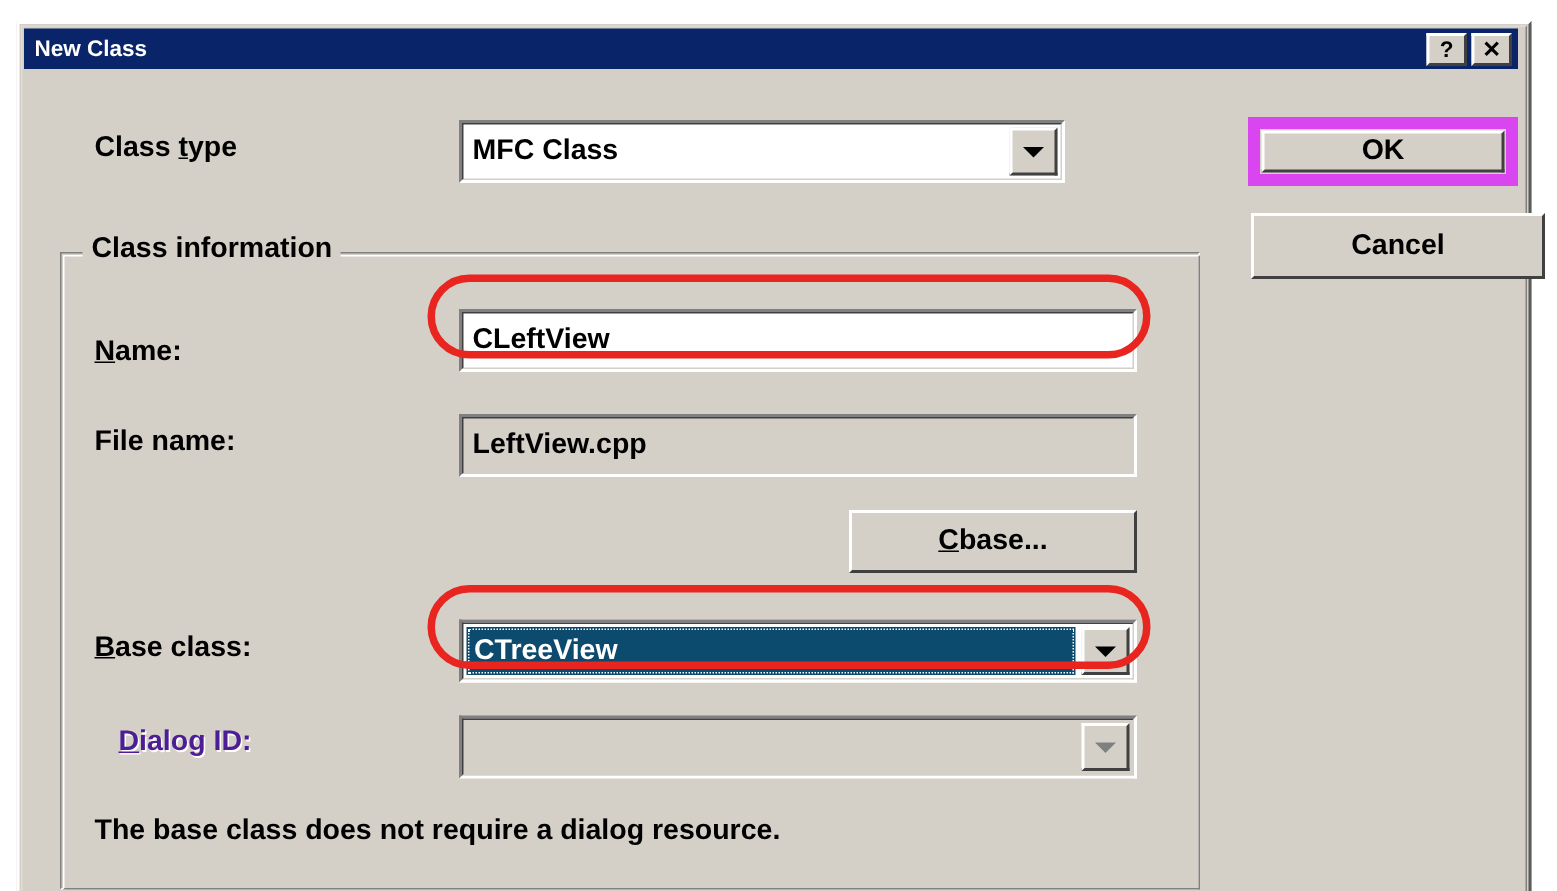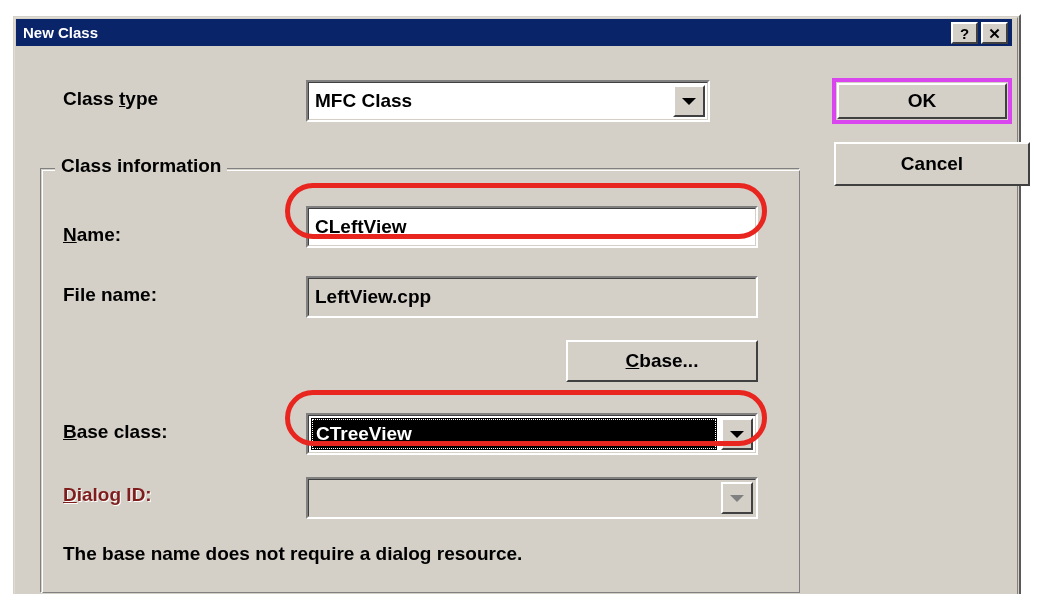--- a/index.html
+++ b/index.html
@@ -94,21 +94,21 @@
 
   
   .lbl {
     position: absolute;
     font-size: 19px;
     font-weight: bold;
     color: #000000;
     white-space: nowrap;
     font-family: "Liberation Sans", sans-serif;
   }
-  .lbl.disabled { color: #7f1d1d; text-shadow: 1px 1px 0 #ffffff; }
+  .lbl.disabled { color: #4c1d95; text-shadow: 1px 1px 0 #ffffff; margin-left: 16px; }
   .lbl u { text-decoration: underline; }
 
   
   .sunken {
     position: absolute;
     box-sizing: border-box;
     background: #ffffff;
     border-top: 2px solid #808080;
     border-left: 2px solid #808080;
     border-right: 2px solid #ffffff;
@@ -164,21 +164,21 @@
     border-top-color: #808080;
   }
 
   
   .sel-item {
     position: absolute;
     left: 3px;
     top: 3px;
     right: 39px;
     bottom: 3px;
-    background: #000000;
+    background: #0c4a6e;
     outline: 1px dotted #ffffff;
     outline-offset: -2px;
   }
   .sel-item .field-text {
     color: #ffffff;
     left: 5px;
   }
 
   
   .pushbtn {
@@ -193,21 +193,21 @@
     align-items: center;
     justify-content: center;
     font-size: 19px;
     font-weight: bold;
     color: #000000;
     white-space: nowrap;
     font-family: "Liberation Sans", sans-serif;
   }
   .pushbtn u { text-decoration: underline; }
   .pushbtn.default {
-    border: 4px solid #d946ef;
+    border: 8px solid #d946ef;
   }
   .pushbtn.default .btn-face {
     position: absolute;
     left: 1px; top: 1px; right: 1px; bottom: 1px;
     background: #d4d0c8;
     border-left: 2px solid #ffffff;
     border-top: 2px solid #ffffff;
     border-right: 2px solid #404040;
     border-bottom: 2px solid #404040;
     box-sizing: border-box;
@@ -345,20 +345,20 @@
     </div>
 
     <div class="sunken disabled" style="left:293px; top:461px; width:452px; height:42px;">
       <div class="inner-frame"></div>
       <span class="field-text"></span>
       <div class="combo-btn">
         <span class="arrow-down dis"></span>
       </div>
     </div>
 
-    <div class="lbl" style="left:50px; top:527px;">The base name does not require a dialog resource.</div>
+    <div class="lbl" style="left:50px; top:527px;">The base class does not require a dialog resource.</div>
 
   </div>
 
   <div class="annot" style="left:285px; top:183px; width:482px; height:56px;"></div>
   <div class="annot" style="left:285px; top:390px; width:482px; height:56px;"></div>
 
 </div>
 
 </body></html>

